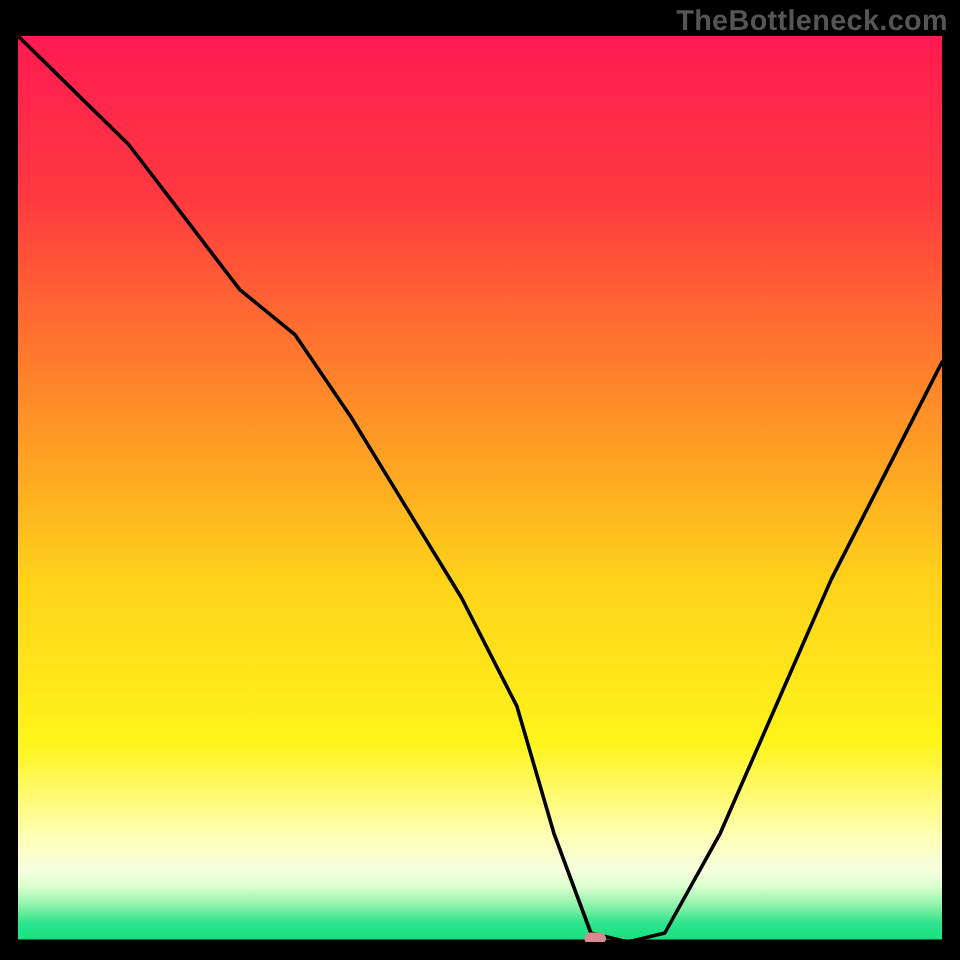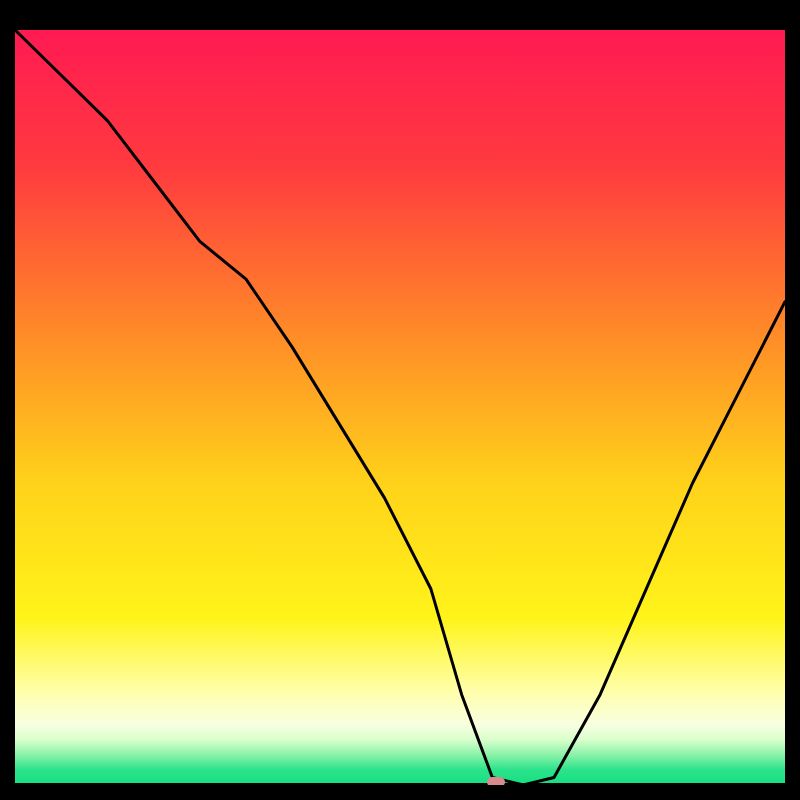--- a/index.html
+++ b/index.html
@@ -53,20 +53,21 @@
     border-radius: 5px;
     z-index: 5;
     transform: translate(-50%, -50%);
   }
 </style>
 </head>
 <body>
 
 <div class="frame">
 
+  <div class="watermark">TheBottleneck.com</div>
 
   <div class="plot-area">
 
     <svg class="gradient" viewBox="0 0 770 755" preserveAspectRatio="none">
       <defs>
         <linearGradient id="bg" x1="0" y1="0" x2="0" y2="1">
             <stop offset="0%" stop-color="#ff1a52"></stop>
             <stop offset="18%" stop-color="#ff3a3f"></stop>
             <stop offset="40%" stop-color="#ff8a28"></stop>
             <stop offset="60%" stop-color="#ffd21a"></stop>

